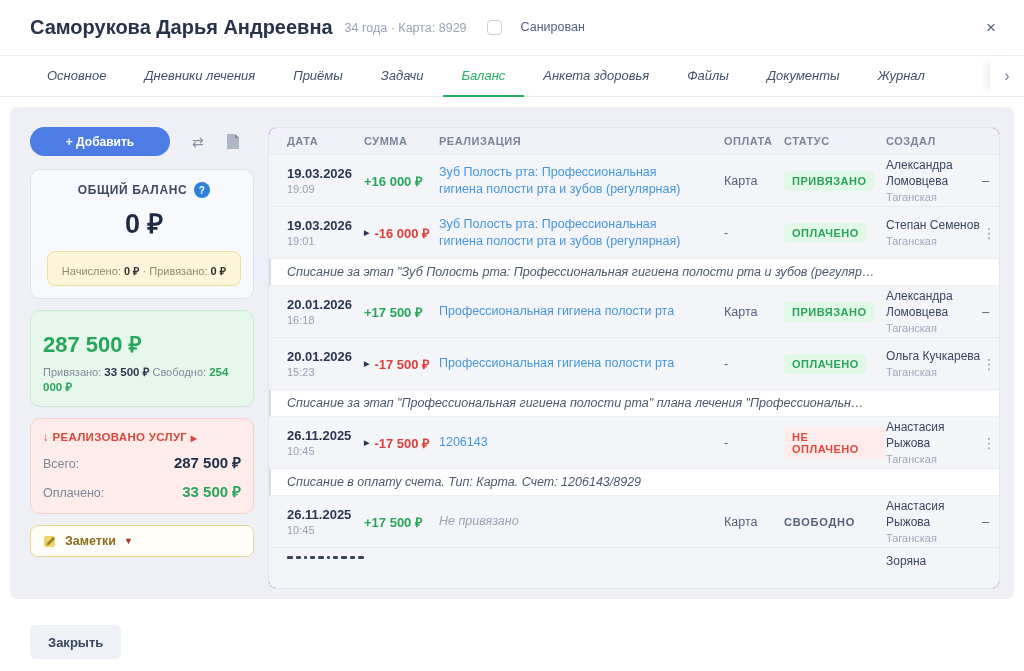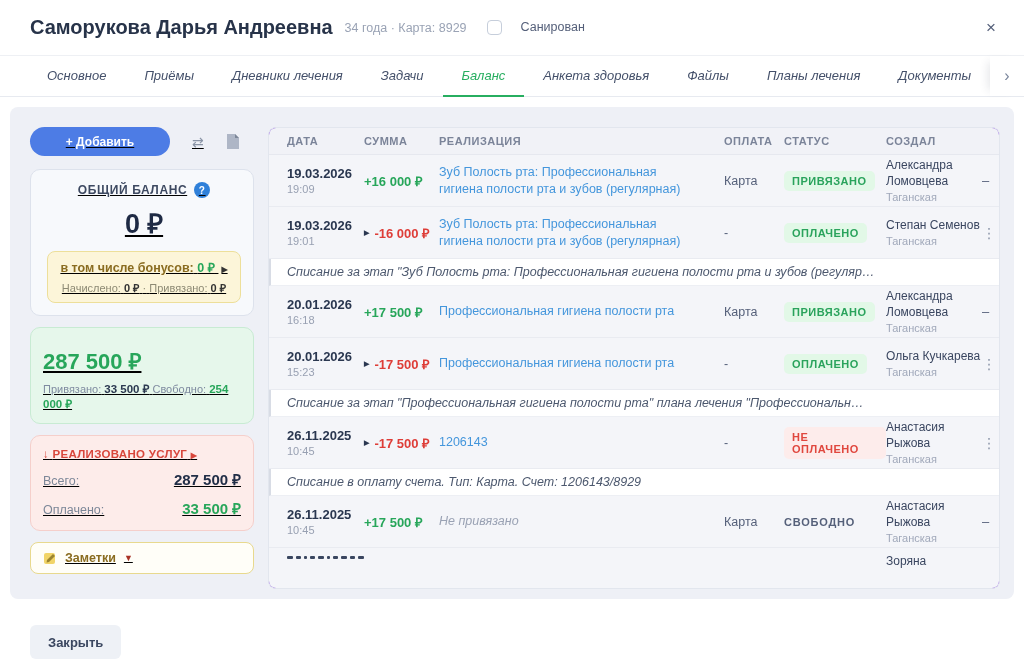--- a/index.html
+++ b/index.html
@@ -17,21 +17,21 @@
   
   .tabs { position:relative; display:flex; align-items:stretch; height:41px; padding-left:28px; border-bottom:1px solid #e7eaf0; }
   .tab { display:flex; align-items:center; padding:0 19px; font-size:13px; color:#44506a; cursor:pointer; border-bottom:2px solid transparent; margin-bottom:-1px; white-space:nowrap;font-style:italic; }
   .tab.active { color:#27ae60; border-bottom-color:#27ae60; }
   .tabs-more { position:absolute; right:0; top:0; width:34px; height:40px; display:flex; align-items:center; justify-content:center; color:#7a869c; font-size:16px; cursor:pointer; background:#fff; box-shadow:-8px 0 10px -6px rgba(40,50,70,.12); }
 
   
   .panel { margin:10px; width:1004px; height:492px; background:#eef0f6; border-radius:8px; padding:20px 14px 20px 20px; display:flex; gap:14px; }
 
   
-  .side { width:224px; flex:none;text-decoration:underline; }
+  .side { width:224px; flex:none; }
   .add-row { display:flex; align-items:center; margin-bottom:13px; }
   .btn-add { width:140px; height:29px; background:#4d7ce5; border:none; border-radius:15px; color:#fff; font-size:12px; font-weight:700; cursor:pointer; font-family:inherit; }
   .mini-ic { margin-left:22px; color:#8b95a7; font-size:14px; cursor:pointer; display:flex; align-items:center; }
   .card { border-radius:10px; padding:12px; margin-bottom:11px; }
   .card-balance { background:#f7f9fc; border:1px solid #dde2ec;padding-left:16px; }
   .cb-title { display:flex; align-items:center; justify-content:center; gap:7px; font-size:12px; font-weight:700; letter-spacing:.6px; color:#3d4961; }
   .help-ic { width:16px; height:16px; border-radius:50%; background:#2f80d9; color:#fff; font-size:10px; font-weight:700; display:flex; align-items:center; justify-content:center; cursor:pointer; }
   .big-zero { text-align:center; font-size:27px; font-weight:800; color:#1e2a44; margin:6px 0 10px; }
   .bonus-box { background:#fcf5d9; border:1px solid #eddf9a; border-radius:8px; padding:7px 6px; text-align:center; cursor:pointer; }
   .bonus-l1 { font-size:12.5px; font-weight:700; color:#8a6c20; }
@@ -102,27 +102,26 @@
   </span>
   <span class="hdr-check">
     <span class="box"></span>
     <span class="lbl">Санирован</span>
   </span>
   <button class="hdr-close">×</button>
 </div>
 
 <div class="tabs">
   <div class="tab">Основное</div>
+  <div class="tab">Дневники лечения</div>
   <div class="tab">Приёмы</div>
-  <div class="tab">Дневники лечения</div>
   <div class="tab">Задачи</div>
   <div class="tab active">Баланс</div>
   <div class="tab">Анкета здоровья</div>
   <div class="tab">Файлы</div>
-  <div class="tab">Планы лечения</div>
   <div class="tab">Документы</div>
   <div class="tab">Журнал</div>
   <div class="tabs-more">›</div>
 </div>
 
 <div class="panel">
 
   <div class="side">
     <div class="add-row">
       <button class="btn-add">+ Добавить</button>
@@ -135,25 +134,20 @@
       </span>
     </div>
 
     <div class="card card-balance">
       <div class="cb-title">
         <span>ОБЩИЙ БАЛАНС</span>
         <span class="help-ic">?</span>
       </div>
       <div class="big-zero">0 ₽</div>
       <div class="bonus-box">
-        <div class="bonus-l1">
-          <span>в том числе бонусов:</span>
-          <span class="val">0 ₽</span>
-          <span class="arr">▶</span>
-        </div>
         <div class="bonus-l2">
           <span>Начислено:</span>
           <b>0 ₽</b>
           <span>·</span>
           <span>Привязано:</span>
           <b>0 ₽</b>
         </div>
       </div>
     </div>
 

